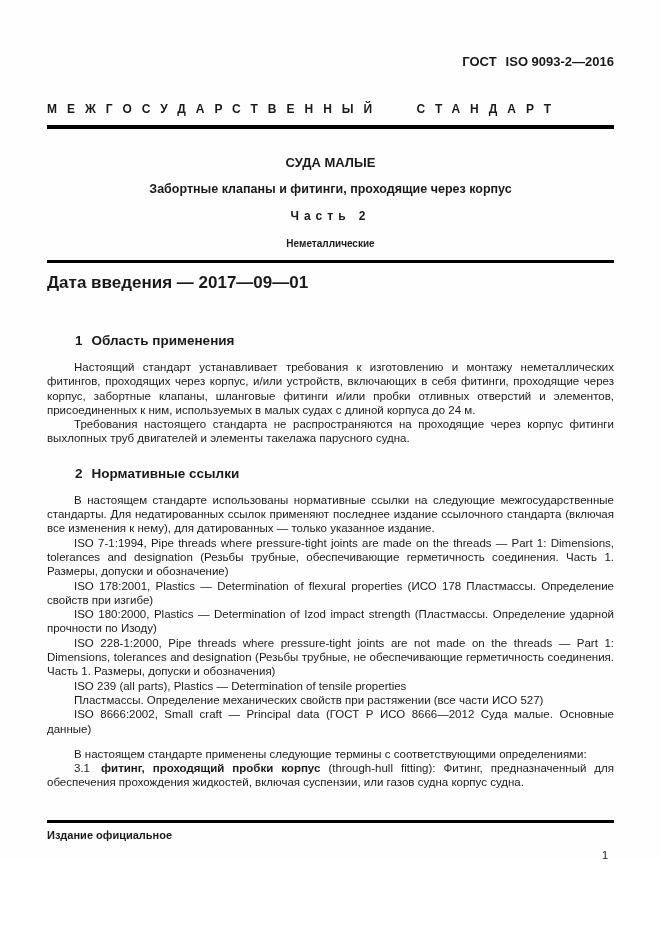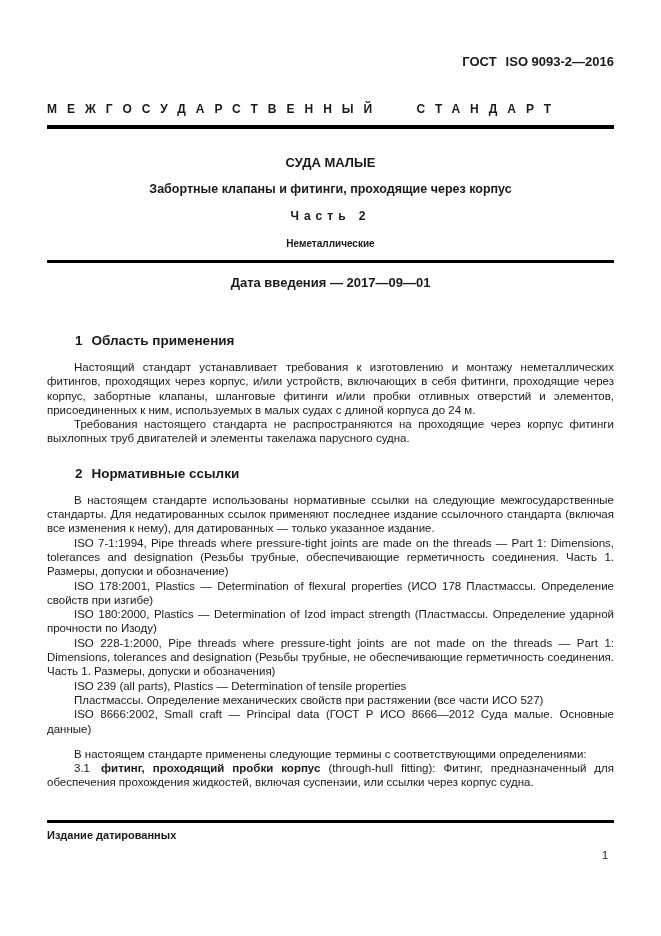--- a/index.html
+++ b/index.html
@@ -38,23 +38,23 @@
   .rule-header { height: 4px; margin-top: 9px; }
   .rule-title  { height: 3px; margin-top: 9px; }
   .title-block { text-align: center; }
   .title-ru      { margin-top: 26px; font-size: 13px;   font-weight: bold; line-height: 15px; }
   .subtitle-ru   { margin-top: 12px; font-size: 12.5px; font-weight: bold; line-height: 15px; }
   .part-label    { margin-top: 12px; font-size: 12px;   font-weight: bold; letter-spacing: 5px; line-height: 15px; }
   .part-title    { margin-top: 12px; font-size: 10px;   font-weight: bold; line-height: 15px; }
   .title-en      { margin-top: 10px; font-size: 10px;   color: #3c3c3c; line-height: 12px; }
   .effective-date {
     margin-top: 13px;
-    text-align: center;
+    text-align: left;
     font-weight: bold;
-    font-size: 13px;
+    font-size: 17px;
     line-height: 13px;
   }
   .sec-h {
     margin: 0;
     padding-left: 28px;
     font-size: 13.5px;
     font-weight: bold;
     line-height: 16px;
   }
   .sec-h .sec-num { margin-right: 9px; }
@@ -132,21 +132,21 @@
     <p class="body-p">ISO 239 (all parts), Plastics — Determination of tensile properties</p>
     <p class="body-p">Пластмассы. Определение механических свойств при растяжении (все части ИСО 527)</p>
     <p class="body-p">ISO 8666:2002, Small craft — Principal data (ГОСТ Р ИСО 8666—2012 Суда малые. Основные данные)</p>
   </div>
 
   <div class="sec-body">
     <p class="body-p">В настоящем стандарте применены следующие термины с соответствующими определениями:</p>
     <p class="body-p term-p">
       <span class="term-num">3.1</span>
       <span class="term-bold">фитинг, проходящий пробки корпус</span>
-      <span class="term-rest">(through-hull fitting): Фитинг, предназначенный для обеспечения прохождения жидкостей, включая суспензии, или ссылки через корпус судна.</span>
+      <span class="term-rest">(through-hull fitting): Фитинг, предназначенный для обеспечения прохождения жидкостей, включая суспензии, или газов судна корпус судна.</span>
     </p>
   </div>
 
   <div class="footer-rule"></div>
-  <div class="imprint">Издание датированных</div>
+  <div class="imprint">Издание официальное</div>
   <div class="page-num">1</div>
 
 </div>
 
 </body></html>

